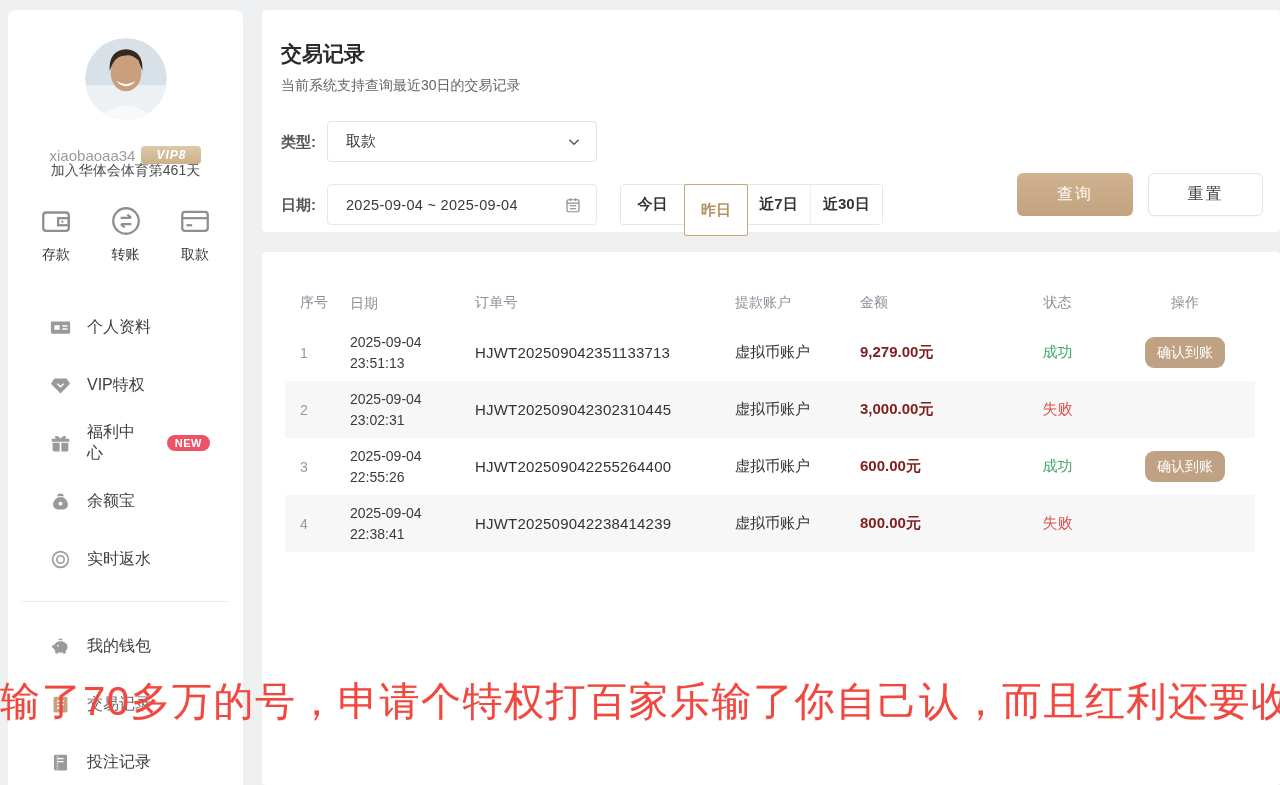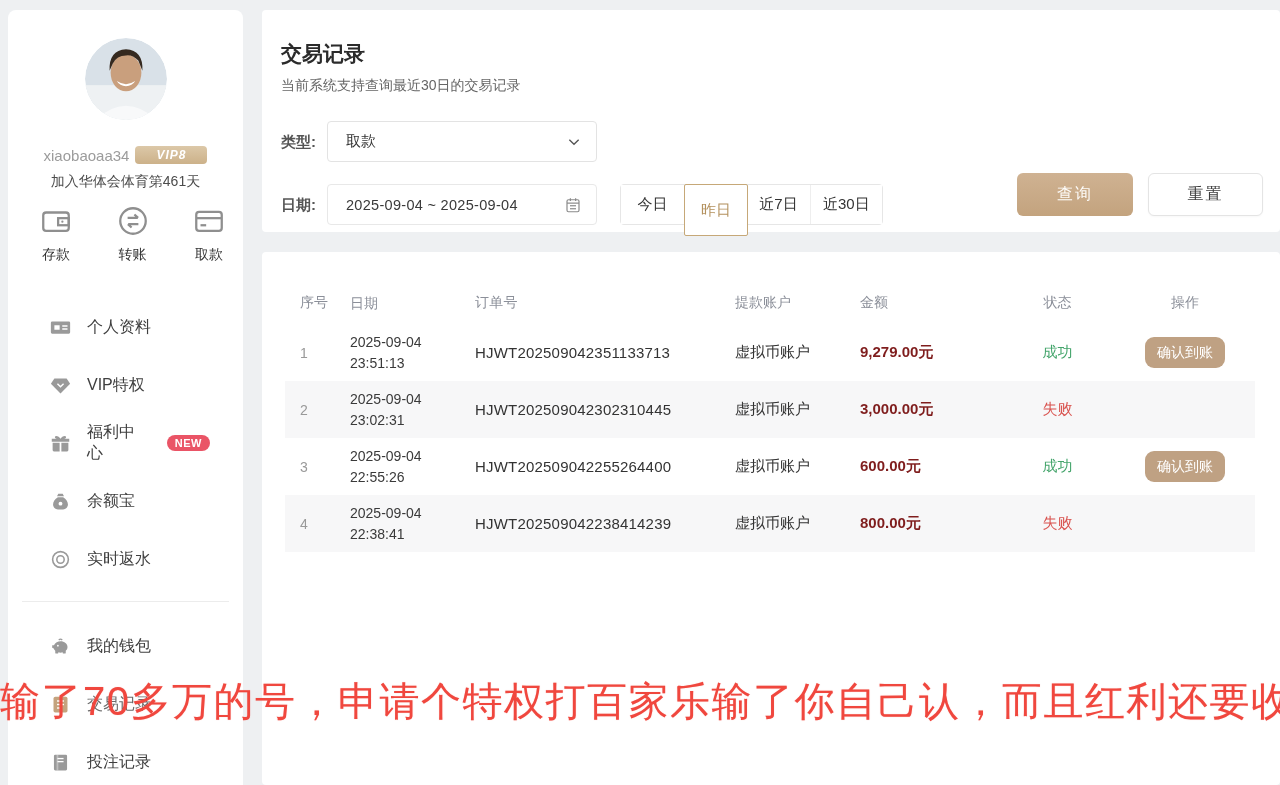--- a/index.html
+++ b/index.html
@@ -14,24 +14,24 @@
   .sidebar {
     position:absolute; left:8px; top:10px; width:235px; height:775px;
     background:#fff; border-radius:8px 8px 0 0;
   }
   .avatar-wrap { position:absolute; left:0; top:28px; width:235px; display:flex; justify-content:center; }
   .avatar { width:82px; height:82px; border-radius:50%; overflow:hidden; display:block; }
   .user-row { position:absolute; top:136px; width:235px; display:flex; justify-content:center; align-items:center; gap:6px; }
   .username { font-size:15px; color:#9c9c9c; }
   .vip-badge {
     background:linear-gradient(180deg,#dcc8a8,#ccb189); color:#fff; font-size:12px;
-    font-weight:bold; font-style:italic; border-radius:4px; padding:2px 21px; letter-spacing:1px;text-align:right;
-  }
-  .join-text { position:absolute; top:163px; width:235px; text-align:center; font-size:14px; color:#4c4c4c; }
-  .quick-actions { position:absolute; top:194px; left:18px; right:4px; display:flex; justify-content:space-between; }
+    font-weight:bold; font-style:italic; border-radius:4px; padding:2px 15px; letter-spacing:1px;text-align:right;
+  }
+  .join-text { position:absolute; top:152px; width:235px; text-align:center; font-size:14px; color:#4c4c4c; }
+  .quick-actions { position:absolute; top:194px; left:18px; right:18px; display:flex; justify-content:space-between; }
   .qa-item { width:60px; display:flex; flex-direction:column; align-items:center; gap:8px; cursor:pointer; }
   .qa-item svg { width:34px; height:34px; color:#8f8f8f; }
   .qa-label { font-size:14px; color:#333; }
 
   .menu { position:absolute; left:0; width:202px; }
   .menu-a { top:288px; }
   .menu-b { top:607px; }
   .menu-item { height:58px; display:flex; align-items:center; padding-left:42px; gap:16px; cursor:pointer; }
   .menu-item svg { width:21px; height:21px; color:#9a9a9a; flex:none; }
   .menu-label { font-size:16px; color:#3f3f3f; }
@@ -66,21 +66,21 @@
   .date-box {
     position:absolute; left:65px; top:174px; width:270px; height:41px;
     border:1px solid #e8e8e8; border-radius:4px; background:#fff;
     display:flex; align-items:center; padding:0 14px 0 18px; cursor:pointer;
   }
   .date-value { flex:1; font-size:14.5px; color:#3a3a3a; letter-spacing:.3px; }
   .date-box svg { width:18px; height:18px; color:#8a8a8a; }
 
   .range-group {
     position:absolute; left:358px; top:174px; height:41px; display:flex;
-    border:1px solid #e6e6e6; border-radius:4px; background:#e5e5e5; overflow:visible;
+    border:1px solid #e6e6e6; border-radius:4px; background:#e5e5e5; overflow:visible;font-weight:bold;
   }
   .range-btn {
     min-width:64px; padding:0 12px; display:flex; align-items:center; justify-content:center;
     font-size:15px; color:#333; border-right:1px solid #eee; cursor:pointer; background:#fff;
   }
   .range-btn:last-child { border-right:none; }
   .range-btn.selected {
     color:#b4925f; border:1px solid #c6a878; margin:-1px; height:52px; z-index:2; border-radius:2px;
   }
 

